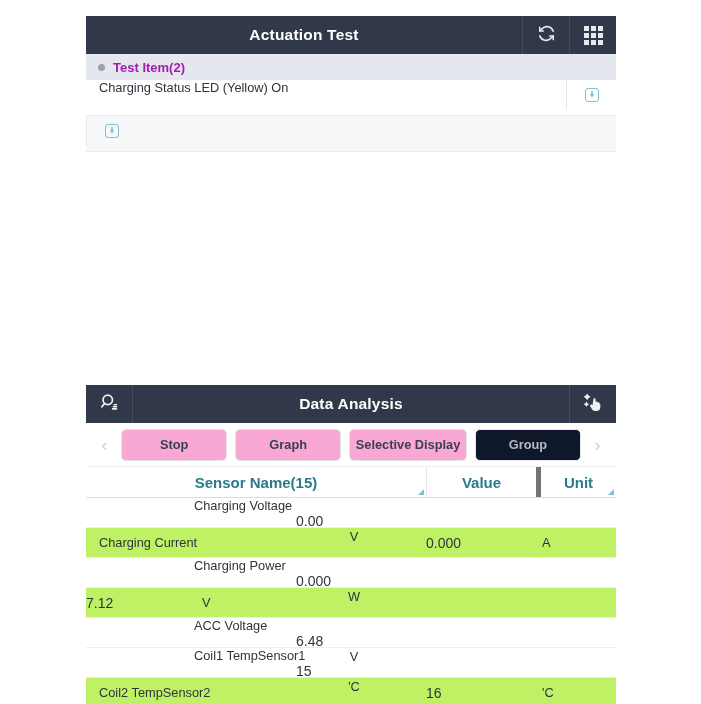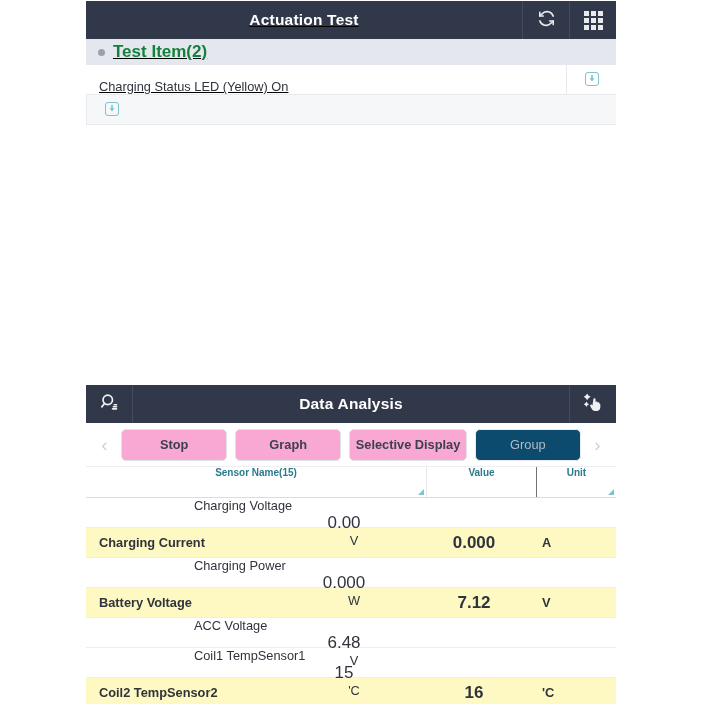--- a/index.html
+++ b/index.html
@@ -36,24 +36,24 @@
   
   .grid-ico{display:grid;grid-template-columns:repeat(3,5px);grid-template-rows:repeat(3,5px);gap:2px;}
   .grid-ico i{display:block;background:#e8eaee;}
 
   
   .section-band{
     height:26px;background:#e4e7ed;display:flex;align-items:center;
     padding-left:12px;box-sizing:border-box;
   }
   .band-dot{width:7px;height:7px;border-radius:50%;background:#9aa0ad;margin-right:8px;}
-  .band-text{font-size:17px;font-weight:bold;color:#15803d;}
+  .band-text{font-size:13px;font-weight:bold;color:#a21caf;}
 
   .act-row{
-    height:30px;display:flex;align-items:flex-end;border-bottom:1px solid #e7e9ec;
+    height:36px;display:flex;align-items:flex-start;border-bottom:1px solid #e7e9ec;
     box-sizing:border-box;position:relative;
   }
   .act-row.odd{background:#ffffff;}
   .act-row.even{background:#f6f7f9;}
   .act-label{flex:1;padding-left:13px;font-size:12.8px;color:#2f333c;}
   .act-act{
     width:50px;display:flex;align-items:center;justify-content:center;
     border-left:1px solid #e7e9ec;height:30px;box-sizing:border-box;
   }
   .dl-ico{width:14px;height:14px;border:1.6px solid #7cc3cf;border-radius:3px;
@@ -71,55 +71,55 @@
   }
   .tbar-btn{
     height:32px;margin:0 4px;border:1px solid #dfe2e7;border-radius:5px;
     background:#f9a8d4;display:flex;align-items:center;justify-content:center;
     font-size:12.8px;font-weight:bold;color:#3b4150;box-sizing:border-box;
   }
   .tbar-btn.w1{width:110px;}
   .tbar-btn.w2{width:110px;}
   .tbar-btn.w3{width:122px;}
   .tbar-btn.w4{width:110px;}
-  .tbar-btn.disabled{color:#b6bac2;background:#0c4a6e;border-color:#e8eaee;font-weight:normal;}
+  .tbar-btn.disabled{color:#b6bac2;background:#0f172a;border-color:#e8eaee;font-weight:bold;}
 
   
   .thead{
     height:30px;display:flex;align-items:center;background:#ffffff;
     border-bottom:1px solid #d9dde3;
   }
   .th{
-    position:relative;height:30px;display:flex;
-    font-size:10px;font-weight:bold;color:#2a7b8c;box-sizing:border-box;
+    position:relative;height:30px;display:flex;align-items:center;
+    font-size:15px;font-weight:bold;color:#2a7b8c;box-sizing:border-box;
   }
   .th-name{width:340px;justify-content:center;}
   .th-value{width:110px;justify-content:center;border-left:1px solid #e3e6ea;}
-  .th-unit{flex:1;justify-content:center;border-left:1px solid #737373;}
+  .th-unit{flex:1;justify-content:center;border-left:5px solid #737373;}
   .th-grip{
     position:absolute;right:2px;bottom:2px;width:0;height:0;
     border-left:6px solid transparent;border-bottom:6px solid #7cc3cf;
   }
 
   .trow{
     height:30px;display:flex;align-items:center;
     border-bottom:1px solid #eceef1;box-sizing:border-box;
   }
   .trow.odd{background:#ffffff;flex-direction:column;}
-  .trow.even{background:#fef9c3;font-weight:bold;}
+  .trow.even{background:#bef264;}
   .td-name{width:340px;padding-left:13px;box-sizing:border-box;font-size:12.8px;color:#2f333c;}
-  .td-value{width:110px;text-align:center;padding-right:14px;box-sizing:border-box;font-size:17px;color:#2f333c;}
+  .td-value{width:110px;text-align:left;padding-right:14px;box-sizing:border-box;font-size:14px;color:#2f333c;}
   .td-unit{flex:1;padding-left:6px;box-sizing:border-box;font-size:12.8px;color:#2f333c;}
 </style>
 </head>
 <body>
 
 <div class="stage">
 
-  <div class="panel" id="actuation-panel" style="top:1px;text-decoration:underline;">
+  <div class="panel" id="actuation-panel" style="top:16px;">
 
     <div class="titlebar">
       <div class="title">Actuation Test</div>
 
       <div class="tb-btn">
         <span>
           <svg width="19" height="19" viewBox="0 0 24 24" fill="none" stroke="#e8eaee" stroke-width="2" stroke-linecap="round">
             <path d="M20.5 9A8.5 8.5 0 0 0 6.2 6.2L3.5 8.8"></path>
             <path d="M3.5 15A8.5 8.5 0 0 0 17.8 17.8l2.7-2.6"></path>
             <path d="M3.5 4.3v4.5h4.5"></path>
@@ -233,21 +233,20 @@
           <div class="td-name">Charging Current</div>
           <div class="td-value">0.000</div>
           <div class="td-unit">A</div>
         </div>
         <div class="trow odd">
           <div class="td-name">Charging Power</div>
           <div class="td-value">0.000</div>
           <div class="td-unit">W</div>
         </div>
         <div class="trow even">
-          <div class="td-name">Battery Voltage</div>
           <div class="td-value">7.12</div>
           <div class="td-unit">V</div>
         </div>
         <div class="trow odd">
           <div class="td-name">ACC Voltage</div>
           <div class="td-value">6.48</div>
           <div class="td-unit">V</div>
         </div>
         <div class="trow odd">
           <div class="td-name">Coil1 TempSensor1</div>

